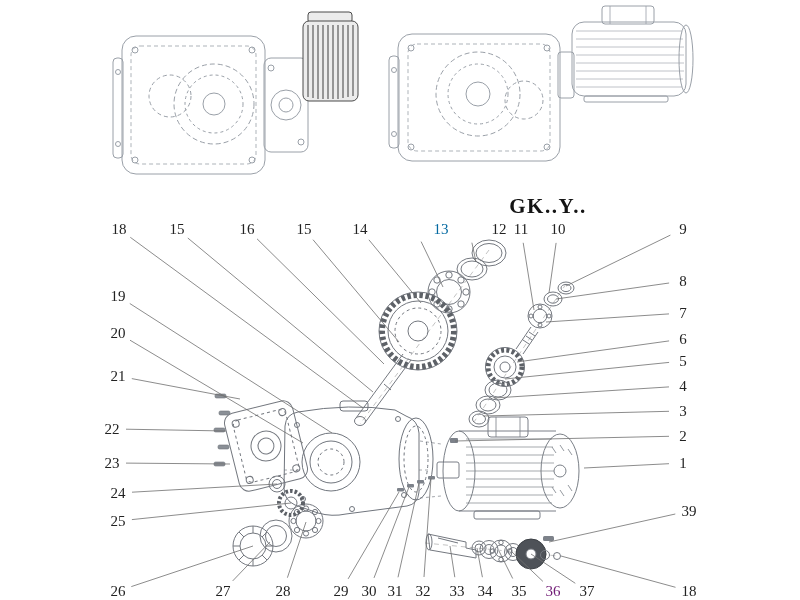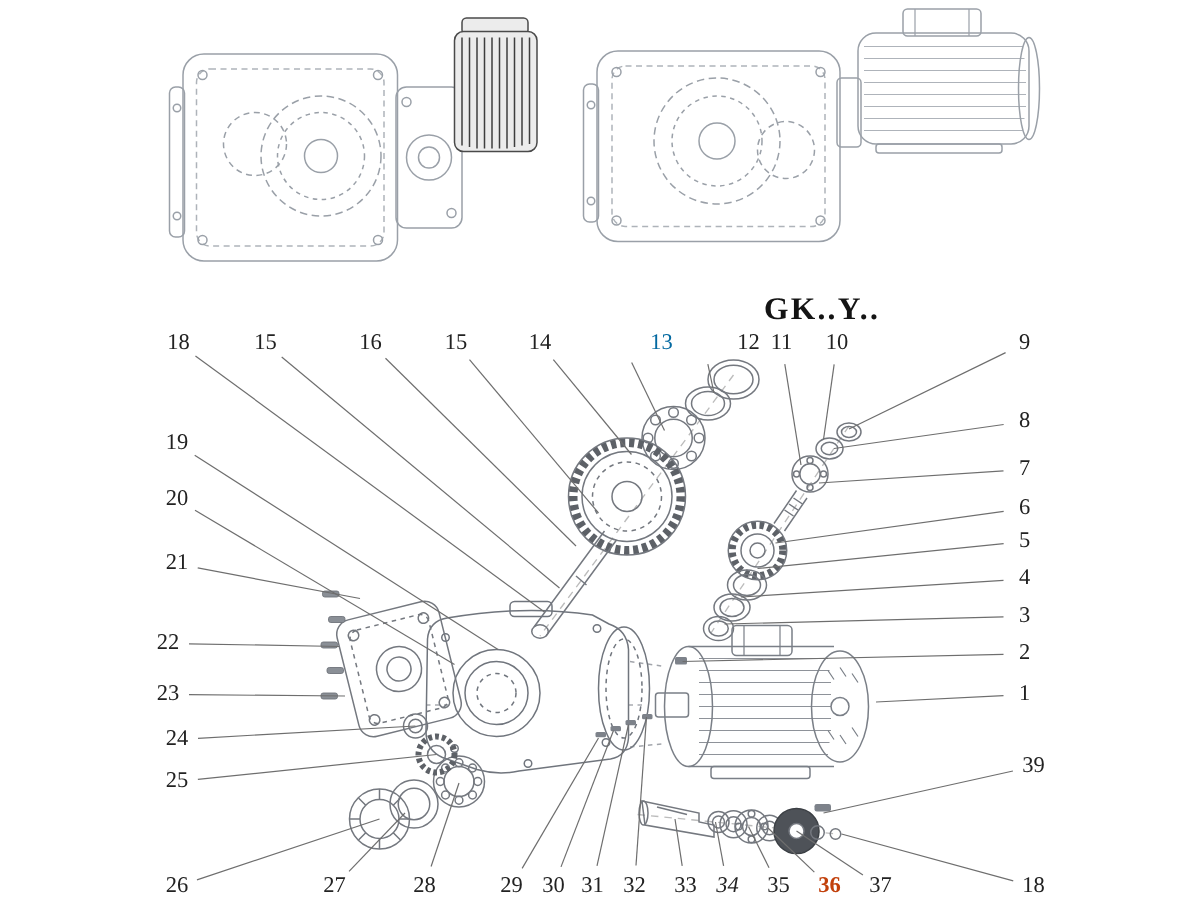--- a/index.html
+++ b/index.html
@@ -306,18 +306,18 @@
       <div class="callout" style="left: 118px; top: 493px; color: rgb(34, 34, 34);">24</div>
       <div class="callout" style="left: 118px; top: 521px; color: rgb(34, 34, 34);">25</div>
       <div class="callout" style="left: 118px; top: 591px; color: rgb(34, 34, 34);">26</div>
       <div class="callout" style="left: 223px; top: 591px; color: rgb(34, 34, 34);">27</div>
       <div class="callout" style="left: 283px; top: 591px; color: rgb(34, 34, 34);">28</div>
       <div class="callout" style="left: 341px; top: 591px; color: rgb(34, 34, 34);">29</div>
       <div class="callout" style="left: 369px; top: 591px; color: rgb(34, 34, 34);">30</div>
       <div class="callout" style="left: 395px; top: 591px; color: rgb(34, 34, 34);">31</div>
       <div class="callout" style="left: 423px; top: 591px; color: rgb(34, 34, 34);">32</div>
       <div class="callout" style="left: 457px; top: 591px; color: rgb(34, 34, 34);">33</div>
-      <div class="callout" style="left: 485px; top: 591px; color: rgb(34, 34, 34); font-style: italic;">34</div>
+      <div class="callout" style="left: 485px; top: 591px; color: rgb(34, 34, 34);">34</div>
       <div class="callout" style="left: 519px; top: 591px; color: rgb(34, 34, 34);">35</div>
-      <div class="callout" style="left: 553px; top: 591px; color: #c2410c; font-weight: bold;">36</div>
+      <div class="callout" style="left: 553px; top: 591px; color: #701a75;">36</div>
       <div class="callout" style="left: 587px; top: 591px; color: rgb(34, 34, 34);">37</div>
     </div>
 </div>
 
 </body></html>

